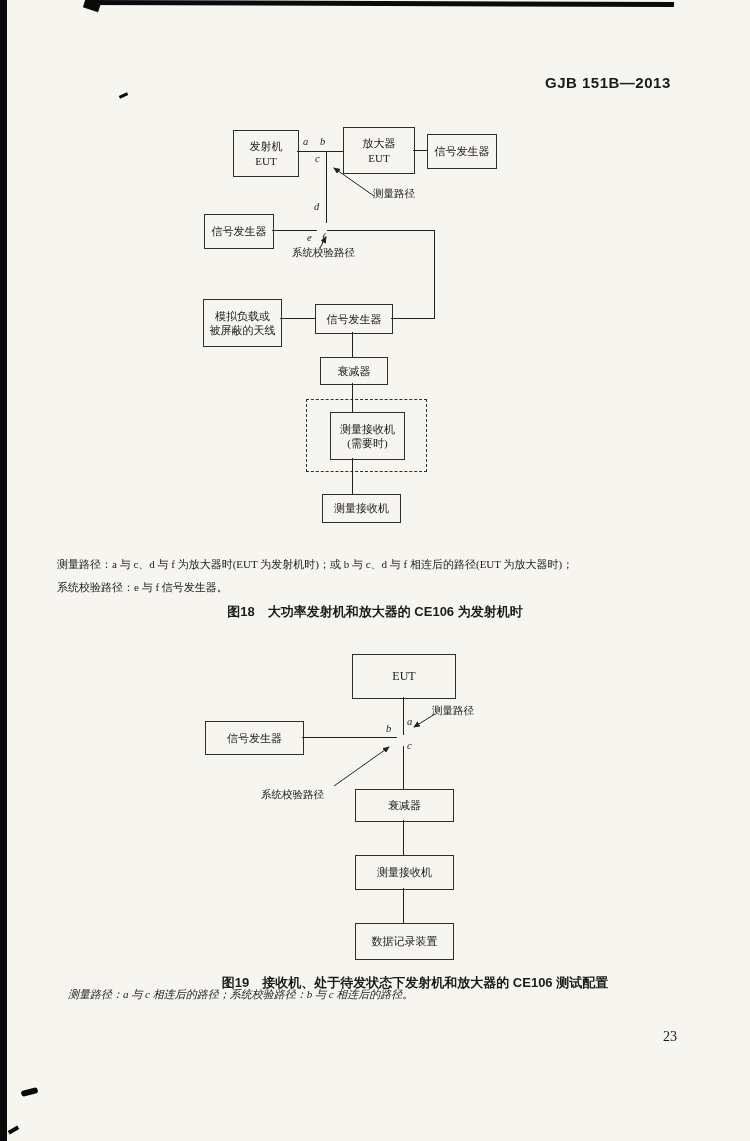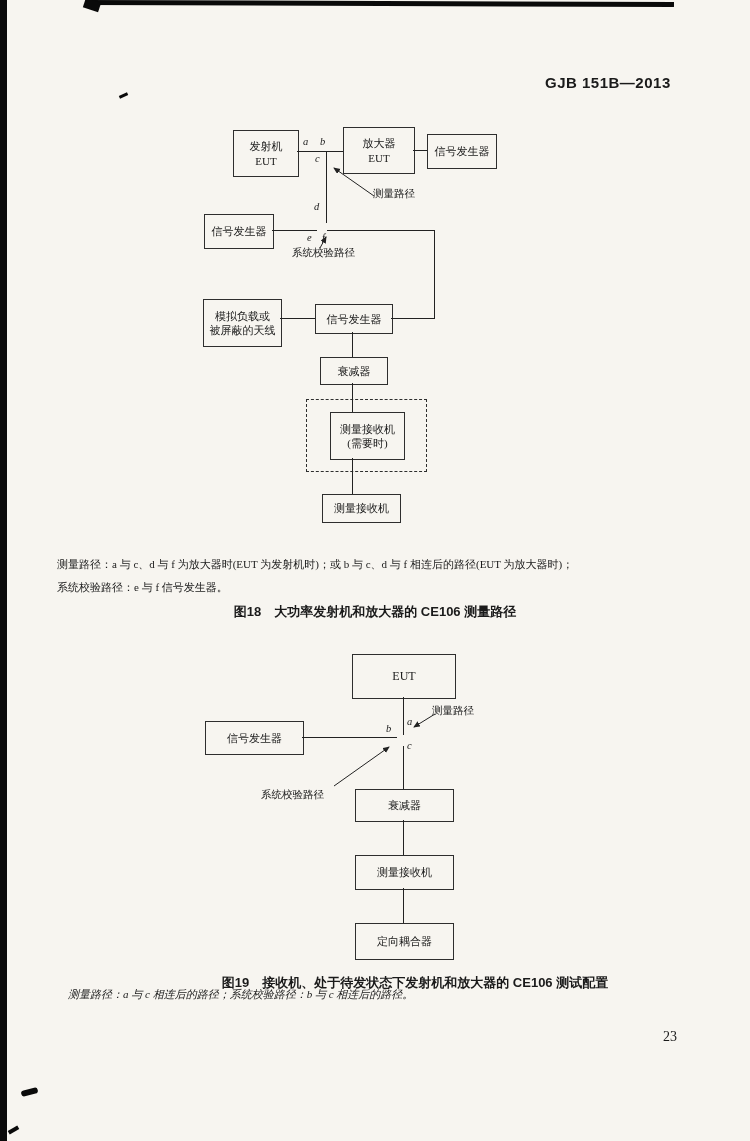--- a/index.html
+++ b/index.html
@@ -95,30 +95,30 @@
       <line x1="48" y1="34" x2="8" y2="6" stroke="#222" stroke-width="1" marker-end="url(#ah)"></line>
     </svg>
 
     <span class="ann" style="left:292px;top:248px;">系统校验路径</span>
     <svg class="arrow" style="left:311px;top:231px;" width="22" height="22">
       <line x1="9" y1="17" x2="15" y2="6" stroke="#222" stroke-width="1" marker-end="url(#ah)"></line>
     </svg>
 
     <div class="cap" style="left:57px;top:557px;">测量路径：a 与 c、d 与 f 为放大器时(EUT 为发射机时)；或 b 与 c、d 与 f 相连后的路径(EUT 为放大器时)；</div>
     <div class="cap" style="left:57px;top:580px;">系统校验路径：e 与 f 信号发生器。</div>
-    <div class="fig-title" style="top:603px;">图18　大功率发射机和放大器的 CE106 测量路径</div>
+    <div class="fig-title" style="top:603px;">图18　大功率发射机和放大器的 CE106 为发射机时</div>
   </section>
 
   <section>
 
     <div class="box" style="left:352px;top:654px;width:102px;height:43px;font-size:12px;">EUT</div>
     <div class="box" style="left:205px;top:721px;width:97px;height:32px;">信号发生器</div>
     <div class="box" style="left:355px;top:789px;width:97px;height:31px;">衰减器</div>
     <div class="box" style="left:355px;top:855px;width:97px;height:33px;">测量接收机</div>
-    <div class="box" style="left:355px;top:923px;width:97px;height:35px;">定向耦合器</div>
+    <div class="box" style="left:355px;top:923px;width:97px;height:35px;">数据记录装置</div>
 
     <div class="line" style="left:403px;top:697px;width:1px;height:38px;"></div>
     <div class="line" style="left:403px;top:746px;width:1px;height:43px;"></div>
     <div class="line" style="left:302px;top:737px;width:95px;height:1px;"></div>
     <div class="line" style="left:403px;top:820px;width:1px;height:35px;"></div>
     <div class="line" style="left:403px;top:888px;width:1px;height:35px;"></div>
 
     <span class="pt" style="left:407px;top:717px;">a</span>
     <span class="pt" style="left:386px;top:724px;">b</span>
     <span class="pt" style="left:407px;top:741px;">c</span>

